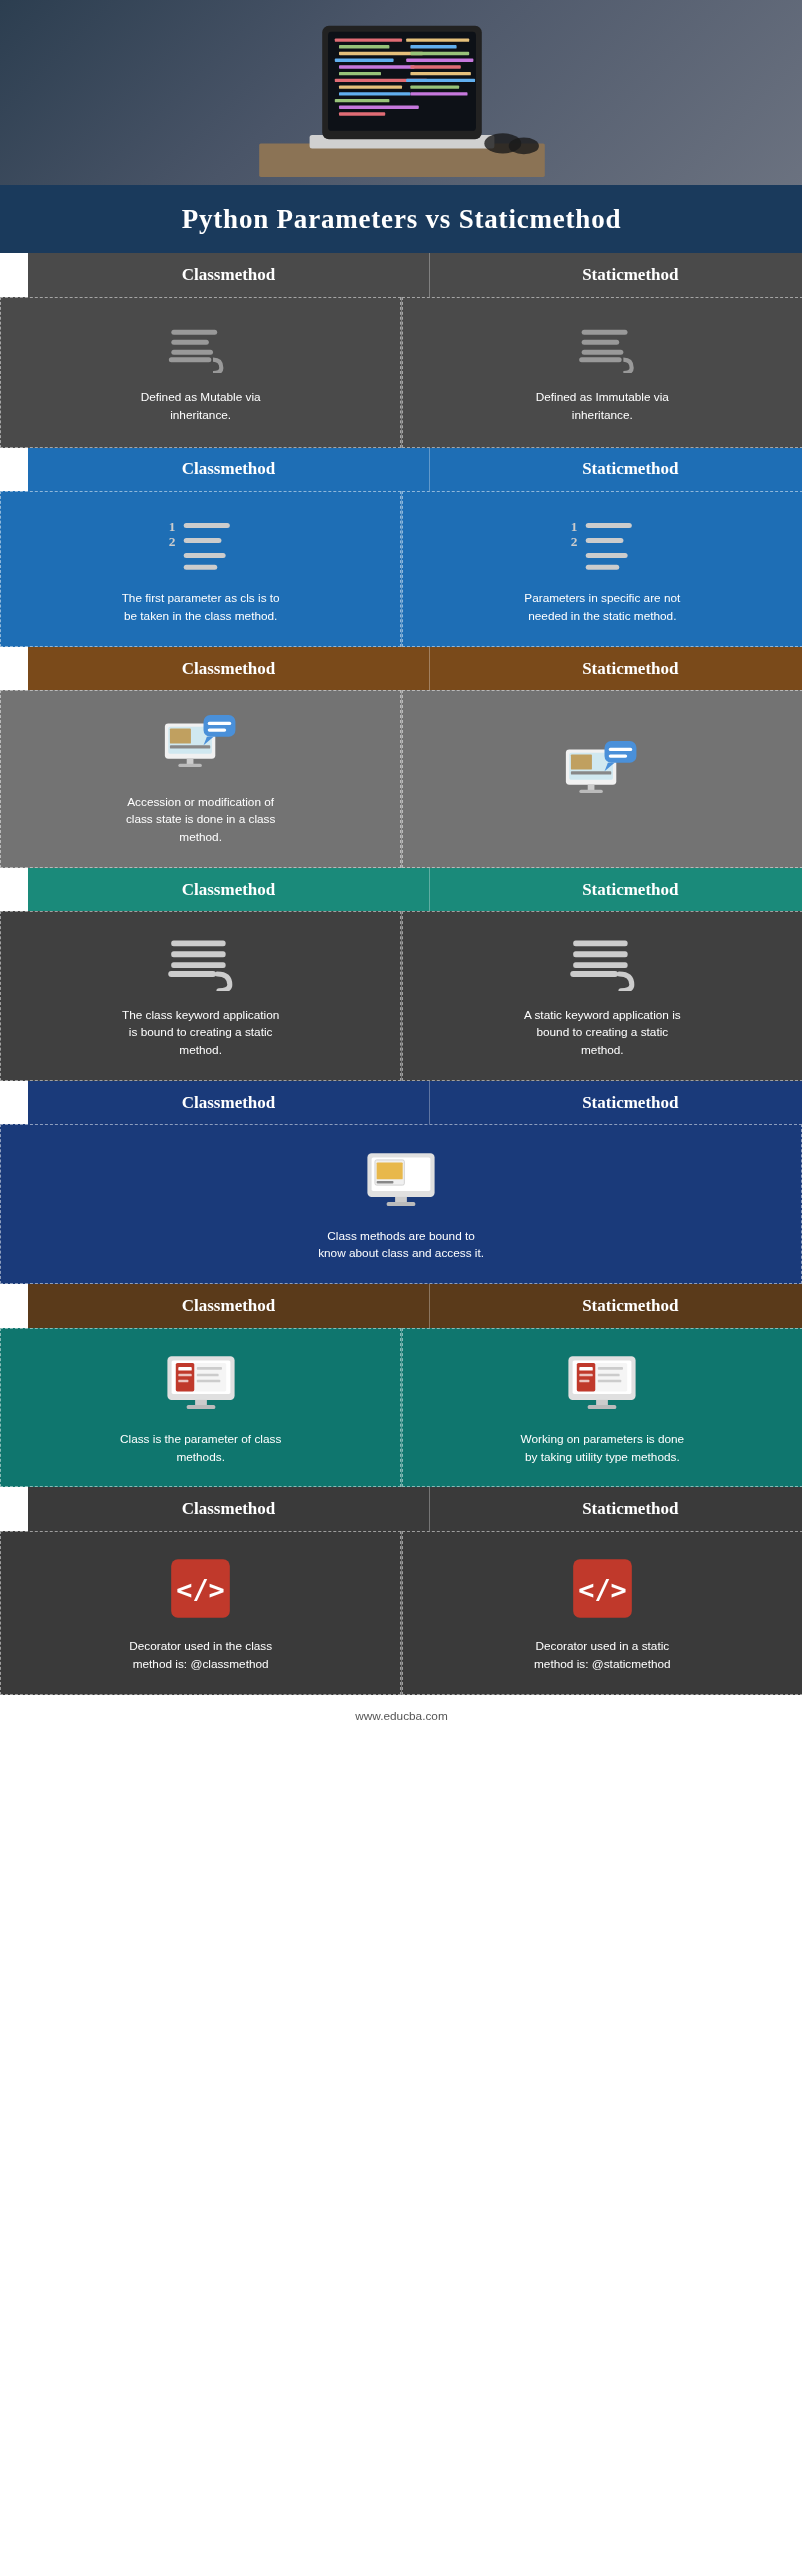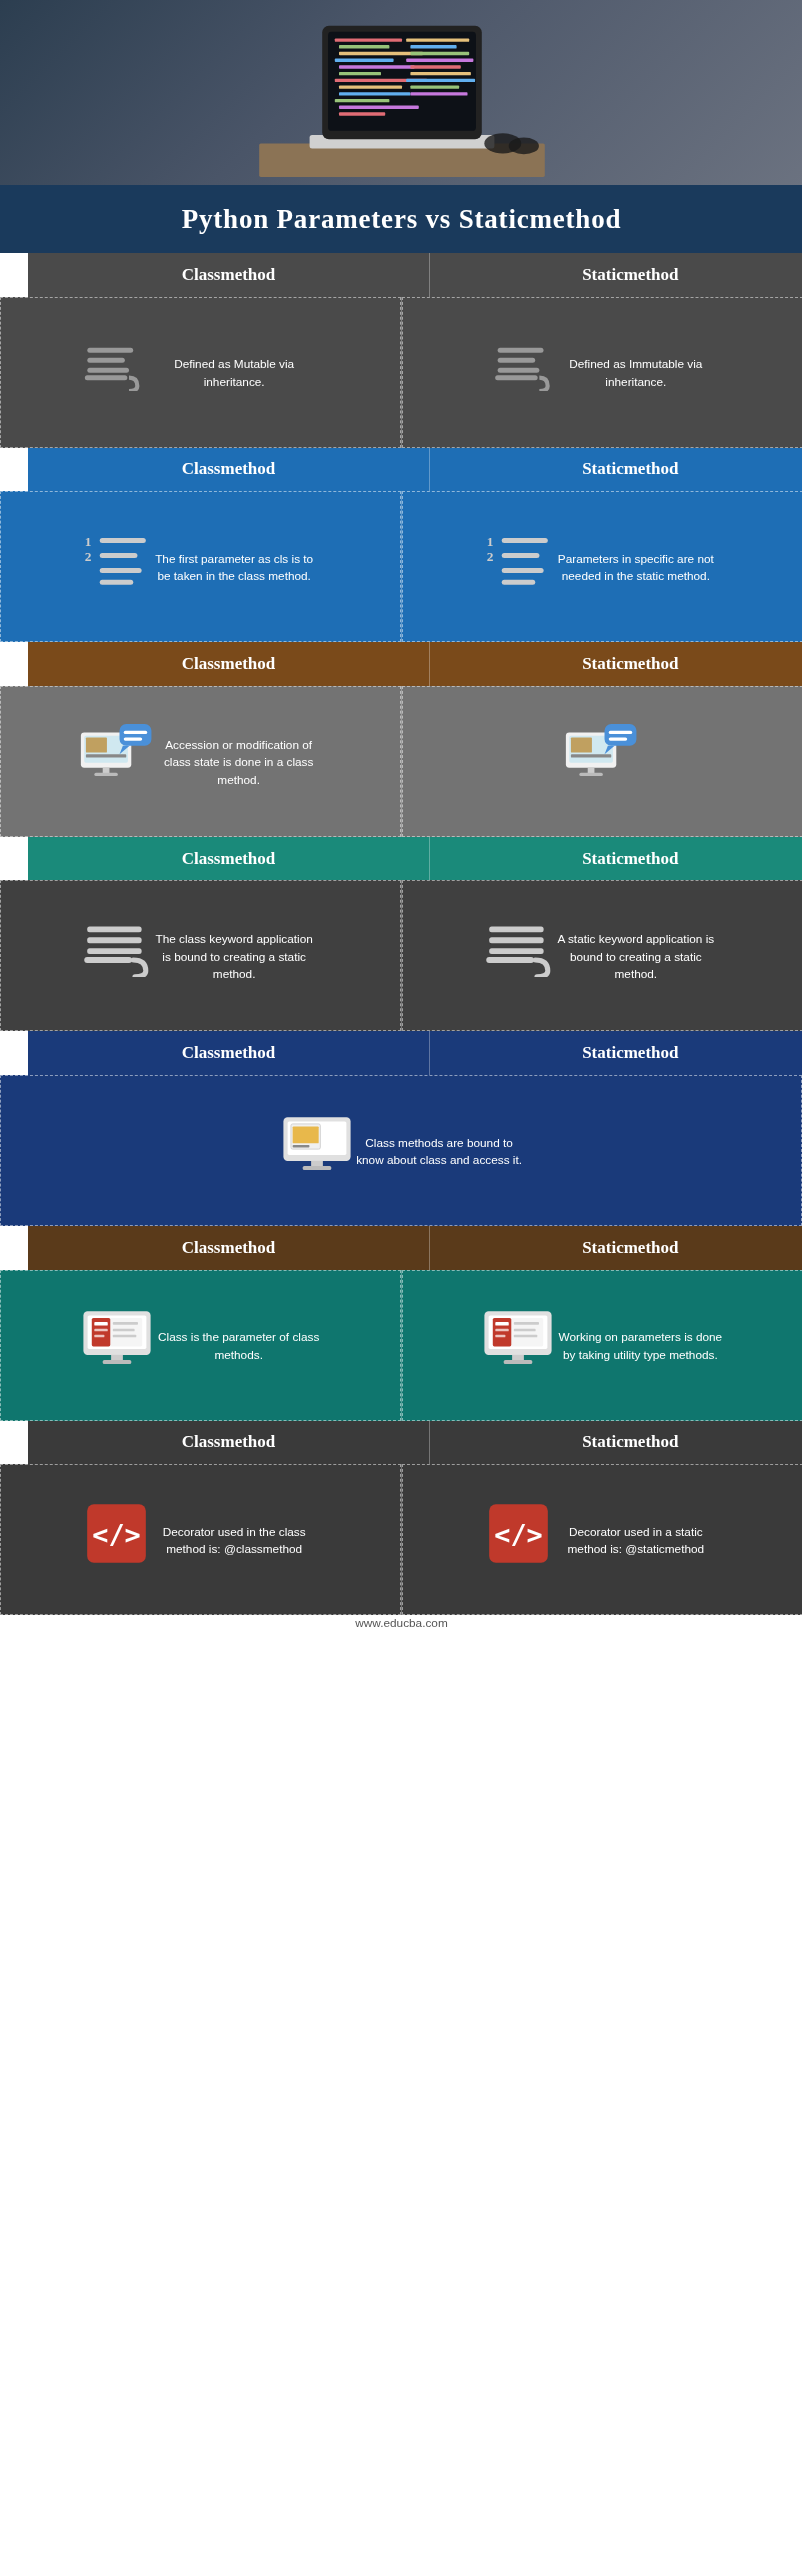--- a/index.html
+++ b/index.html
@@ -58,21 +58,21 @@
       font-size: 17px;
       font-weight: bold;
       color: #fff;
       font-family: Georgia, serif;
     }
 
     
     .content-cell {
       padding: 23.5px 34px 20px;
       display: flex;
-      flex-direction: row;
+      flex-direction: column;
       align-items: center;
       text-align: center;
       border: 1.3px dashed rgba(255,255,255,0.5);
       width: 100%;
       min-height: 151px;
       justify-content: center;
     }
     .content-cell .icon-area {
       margin-bottom: 11.8px;
     }
@@ -81,21 +81,21 @@
       line-height: 1.5;
       color: #fff;
       font-family: Arial, sans-serif;
       max-width: 168px;
     }
 
     
     .footer {
       background: #fff;
       text-align: center;
-      padding: 1px;
+      padding: 14px;
       font-size: 11.8px;
       color: #555;
       font-family: Arial, sans-serif;
     }
 
   </style>
 </head>
 <body>
 
 <div class="hero">

